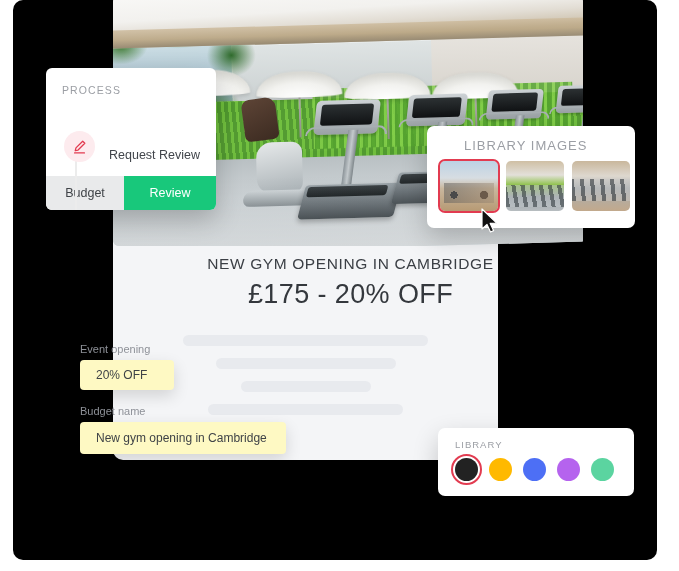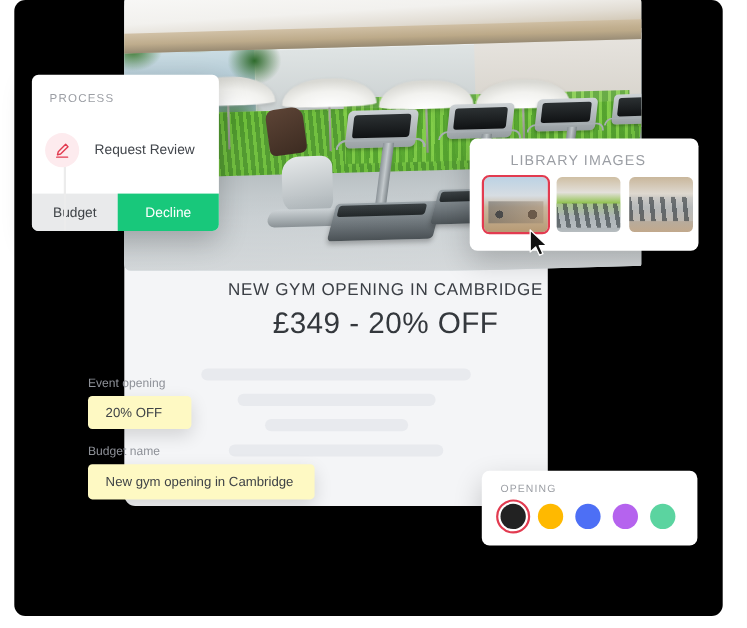--- a/index.html
+++ b/index.html
@@ -223,21 +223,21 @@
   .skel {
     height: 11px;
     background: #e8eaee;
     border-radius: 6px;
     margin: 0 auto 12px auto;
   }
 
   
   #process-card {
     position: absolute;
-    left: 29px;
+    left: 46px;
     top: 68px;
     width: 170px;
     background: #ffffff;
     border-radius: 6px;
     box-shadow: 0 10px 26px rgba(0,0,0,0.22);
     overflow: hidden;
   }
   #process-title {
     font-size: 10.5px;
     letter-spacing: 1.1px;
@@ -246,23 +246,23 @@
   }
   #process-steps { position: relative; padding: 0 0 14px 0; }
   #process-rail {
     position: absolute;
     left: 29px; top: 26px; width: 2px; height: 104px;
     background: #ececec;
   }
   .step {
     position: relative;
     display: flex;
-    align-items: center;
+    align-items: flex-end;
     height: 52px;
-    padding-left: 12px;
+    padding-left: 18px;
   }
   .step-icon {
     position: relative;
     width: 31px; height: 31px;
     border-radius: 50%;
     display: flex; align-items: center; justify-content: center;
     flex: 0 0 auto;
     z-index: 2;
   }
   .step-icon.active { background: #fdebee; }
@@ -478,21 +478,21 @@
       <div class="riser"></div>
         <div class="deck"></div>
         <div class="belt"></div>
     </div>
     <div id="hero-vignette"></div>
   </div>
 </div>
 
 <div id="ad-copy">
   <div id="ad-headline">NEW GYM OPENING IN CAMBRIDGE</div>
-  <div id="ad-price">£349 - 20% OFF</div>
+  <div id="ad-price">£175 - 20% OFF</div>
 </div>
 
 <div id="skeletons">
     <div class="skel" style="width: 245px;"></div>
     <div class="skel" style="width: 180px;"></div>
     <div class="skel" style="width: 130px;"></div>
     <div class="skel" style="width: 195px;"></div>
   </div>
 
 <div id="process-card">
@@ -507,21 +507,21 @@
           <path d="M5 21h14"></path>
         </svg>
       </span>
       <span class="step-label">Request Review</span>
     </div>
 
 
   </div>
   <div id="process-actions">
     <button id="decline-button">Budget</button>
-    <button id="approve-button">Decline</button>
+    <button id="approve-button">Review</button>
   </div>
 </div>
 
 <div id="library-card">
   <div id="library-title">LIBRARY IMAGES</div>
   <div id="library-thumbs">
     <div class="thumb thumb-a selected"></div>
     <div class="thumb thumb-b"></div>
     <div class="thumb thumb-c"></div>
   </div>
@@ -531,21 +531,21 @@
   <path d="M2 1 L2 21 L7 16.5 L10.5 24 L13.6 22.6 L10.2 15.4 L17 15.2 Z" fill="#111111" stroke="#ffffff" stroke-width="1.2" stroke-linejoin="round"></path>
 </svg>
 
 <div class="field-label" id="discount-label">Event opening</div>
 <div class="field-box" id="discount-field">20% OFF</div>
 
 <div class="field-label" id="name-label">Budget name</div>
 <div class="field-box" id="name-field">New gym opening in Cambridge</div>
 
 <div id="colours-card">
-  <div id="colours-title">OPENING</div>
+  <div id="colours-title">LIBRARY</div>
   <div id="colour-swatches">
       <div class="swatch selected" style="background: rgb(34, 34, 34);"></div>
       <div class="swatch" style="background: rgb(255, 185, 0);"></div>
       <div class="swatch" style="background: rgb(77, 111, 245);"></div>
       <div class="swatch" style="background: rgb(181, 99, 238);"></div>
       <div class="swatch" style="background: rgb(91, 212, 160);"></div>
     </div>
 </div>
 
 </body></html>

